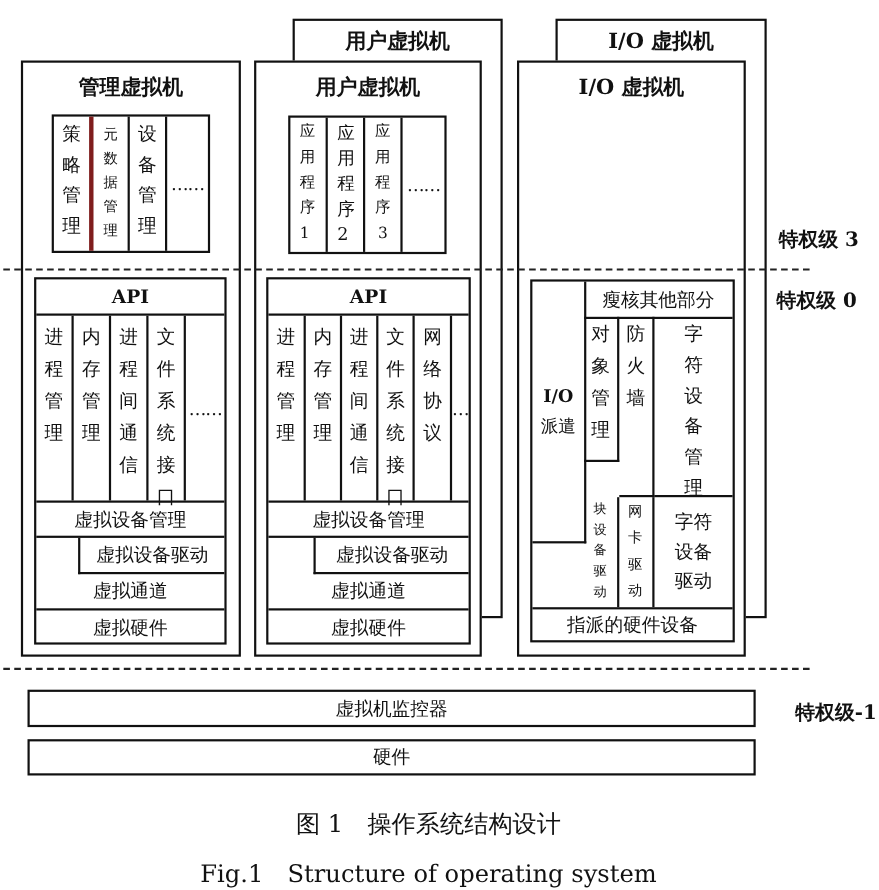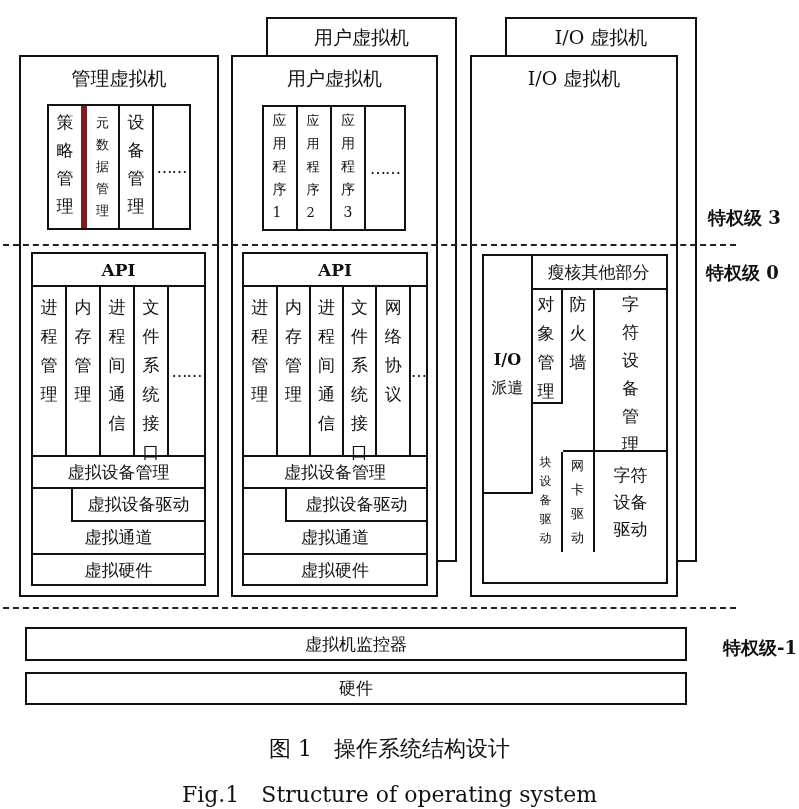--- a/index.html
+++ b/index.html
@@ -1,39 +1,39 @@
 <!DOCTYPE html>
 <html><head>
 <meta charset="utf-8">
 <style>
   html, body { margin:0; padding:0; background:#fff; }
   body { width:799px; height:809px; position:relative; overflow:hidden;
          font-family: "DejaVu Serif", "Liberation Serif", serif; color:#111; }
   .box { position:absolute; box-sizing:border-box; border:2px solid #111; background:#fff; }
-  .title { position:absolute; left:0; right:0; text-align:center; font-size:19px; }
+  .title { position:absolute; left:0; right:0; text-align:center; font-size:19px;font-weight:bold; }
   .ctr { display:flex; align-items:center; justify-content:center; text-align:center; }
   .vcol { display:flex; flex-direction:column; align-items:center; justify-content:flex-start;
           padding-top:6px; font-size:17px; line-height:29px; writing-mode:horizontal-tb; }
   .vcol span { display:block; }
   .small { font-size:13px; line-height:20px; }
   .dots { font-size:16px; letter-spacing:-1px; }
   .dash { position:absolute; height:0; border-top:2px dashed #222; }
   .lvl { position:absolute; font-size:18px; font-weight:bold; }
   .row { font-size:17px; }
   .cap { position:absolute; left:0; right:0; text-align:center; }
 </style>
 </head>
 <body>
 
 <div class="box" style="left:19px;top:55px;width:200px;height:542px;">
   <div class="title" style="top:9px;">管理虚拟机</div>
 </div>
 
 <div class="box" style="left:47px;top:104px;width:144px;height:126px;display:flex;">
-  <div class="vcol" style="width:32px;border-right:6px solid #7f1d1d;padding-top:2px;line-height:28px;">
+  <div class="vcol" style="width:32px;border-right:4px solid #7f1d1d;padding-top:2px;line-height:28px;">
     <span style="width:17px;word-break:break-all;">策略管理</span>
   </div>
   <div class="vcol small" style="width:31px;border-right:2px solid #111;padding-top:6px;line-height:22px;">
     <span style="width:13px;word-break:break-all;">元数据管理</span>
   </div>
   <div class="vcol" style="width:32px;border-right:2px solid #111;padding-top:2px;line-height:28px;">
     <span style="width:17px;word-break:break-all;">设备管理</span>
   </div>
   <div class="ctr dots" style="flex:1;">……</div>
 </div>
@@ -66,21 +66,21 @@
 <div class="box" style="left:266px;top:17px;width:191px;height:545px;">
   <div class="title" style="top:6px;">用户虚拟机</div>
 </div>
 <div class="box" style="left:231px;top:55px;width:207px;height:542px;">
   <div class="title" style="top:9px;">用户虚拟机</div>
 </div>
 <div class="box" style="left:262px;top:105px;width:144px;height:126px;display:flex;">
   <div class="vcol small" style="width:32px;border-right:2px solid #111;font-size:14px;line-height:23px;padding-top:2px;">
       <span style="width:15px;word-break:break-all;">应用程序1</span>
     </div>
-  <div class="vcol small" style="width:32px;border-right:2px solid #111;font-size:13px;line-height:23px;padding-top:2px;">
+  <div class="vcol small" style="width:32px;border-right:2px solid #111;font-size:16px;line-height:23px;padding-top:2px;">
       <span style="width:15px;word-break:break-all;">应用程序2</span>
     </div>
   <div class="vcol small" style="width:32px;border-right:2px solid #111;font-size:14px;line-height:23px;padding-top:2px;">
       <span style="width:15px;word-break:break-all;text-align:center;">应用程序3</span>
     </div>
   <div class="ctr dots" style="flex:1;">……</div>
 </div>
 <div class="box" style="left:242px;top:252px;width:186px;height:334px;">
   <div class="ctr row" style="height:31px;border-bottom:2px solid #111;font-weight:bold;">API</div>
   <div style="display:flex;height:168px;border-bottom:2px solid #111;">
@@ -117,21 +117,21 @@
 </div>
 <div class="box" style="left:482px;top:254px;width:186px;height:330px;">
 
   <div class="ctr" style="position:absolute;left:0;top:0;width:47px;height:236px;border-right:2px solid #111;border-bottom:2px solid #111;flex-direction:column;font-size:16px;line-height:28px;">
     <span style="font-weight:bold;">I/O</span>
     <span>派遣</span>
   </div>
 
   <div class="ctr row" style="position:absolute;left:47px;right:0;top:0;height:32px;border-bottom:2px solid #111;">瘦核其他部分</div>
 
-  <div class="vcol" style="position:absolute;left:47px;top:32px;width:32px;height:116px;border-right:2px solid #111;border-bottom:2px solid #111;box-sizing:border-box;padding-top:2px;">
+  <div class="vcol" style="position:absolute;left:47px;top:32px;width:32px;height:132px;border-right:2px solid #111;border-bottom:2px solid #111;box-sizing:border-box;padding-top:2px;">
     <span style="width:17px;word-break:break-all;">对象管理</span>
   </div>
   <div class="vcol" style="position:absolute;left:79px;top:32px;width:32px;height:164px;border-right:2px solid #111;border-bottom:2px solid #111;box-sizing:border-box;padding-top:2px;">
     <span style="width:17px;word-break:break-all;">防火墙</span>
   </div>
   <div class="vcol" style="position:absolute;left:111px;right:0;top:32px;height:164px;border-bottom:2px solid #111;box-sizing:border-box;padding-top:2px;line-height:28px;">
     <span style="width:17px;word-break:break-all;text-align:right;">字符设备管理</span>
   </div>
 
   <div class="vcol small" style="position:absolute;left:47px;top:196px;width:32px;height:100px;border-right:2px solid #111;box-sizing:border-box;padding-top:1px;font-size:12px;line-height:19px;">
@@ -139,20 +139,21 @@
   </div>
   <div class="vcol small" style="position:absolute;left:79px;top:196px;width:32px;height:100px;border-right:2px solid #111;box-sizing:border-box;padding-top:2px;font-size:13px;line-height:24px;">
     <span style="width:14px;word-break:break-all;">网卡驱动</span>
   </div>
   <div class="ctr" style="position:absolute;left:111px;right:0;top:196px;height:100px;flex-direction:column;font-size:17px;line-height:27px;">
     <span>字符</span>
     <span>设备</span>
     <span>驱动</span>
   </div>
 
+  <div class="ctr row" style="position:absolute;left:0;right:0;top:296px;bottom:0;border-top:2px solid #111;">指派的硬件设备</div>
 </div>
 
 <div class="dash" style="left:3px;top:244px;width:733px;"></div>
 <div class="lvl" style="left:708px;top:206px;">特权级 3</div>
 <div class="lvl" style="left:706px;top:261px;">特权级 0</div>
 
 <div class="dash" style="left:3px;top:607px;width:733px;"></div>
 <div class="lvl" style="left:695px;top:636px;margin-left:28px;">特权级-1</div>
 
 <div class="box ctr row" style="left:25px;top:627px;width:662px;height:34px;">虚拟机监控器</div>

